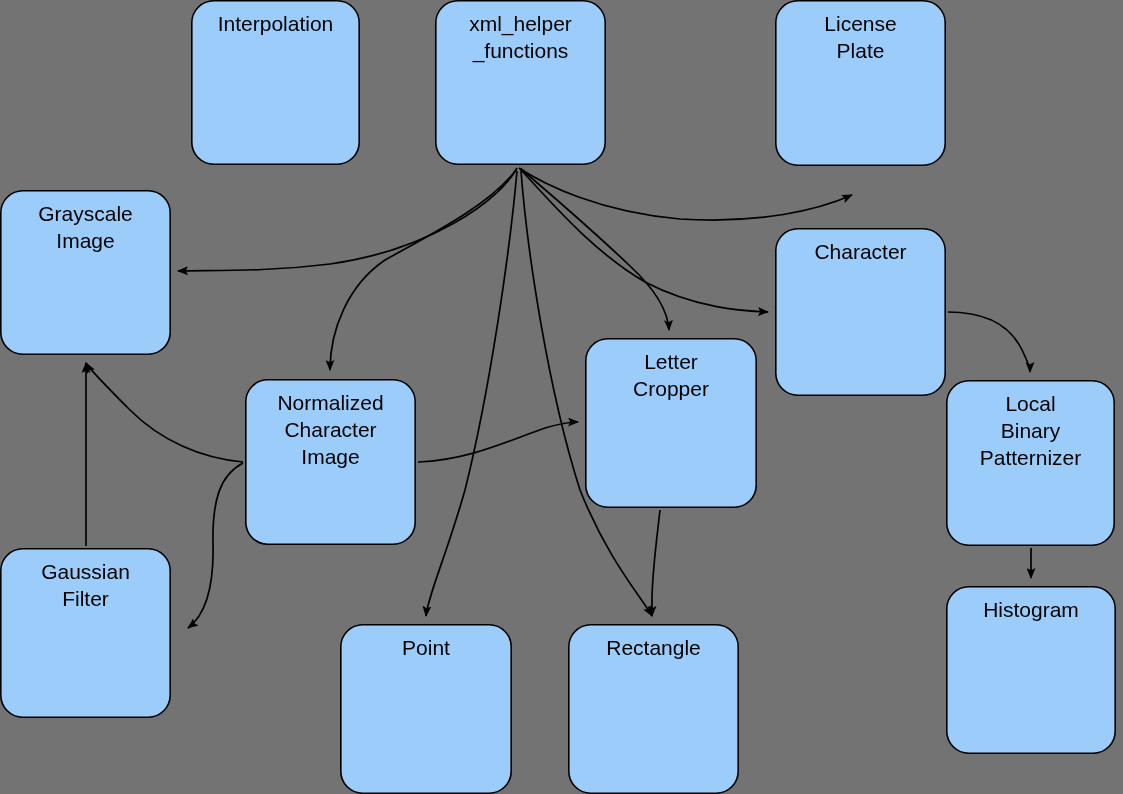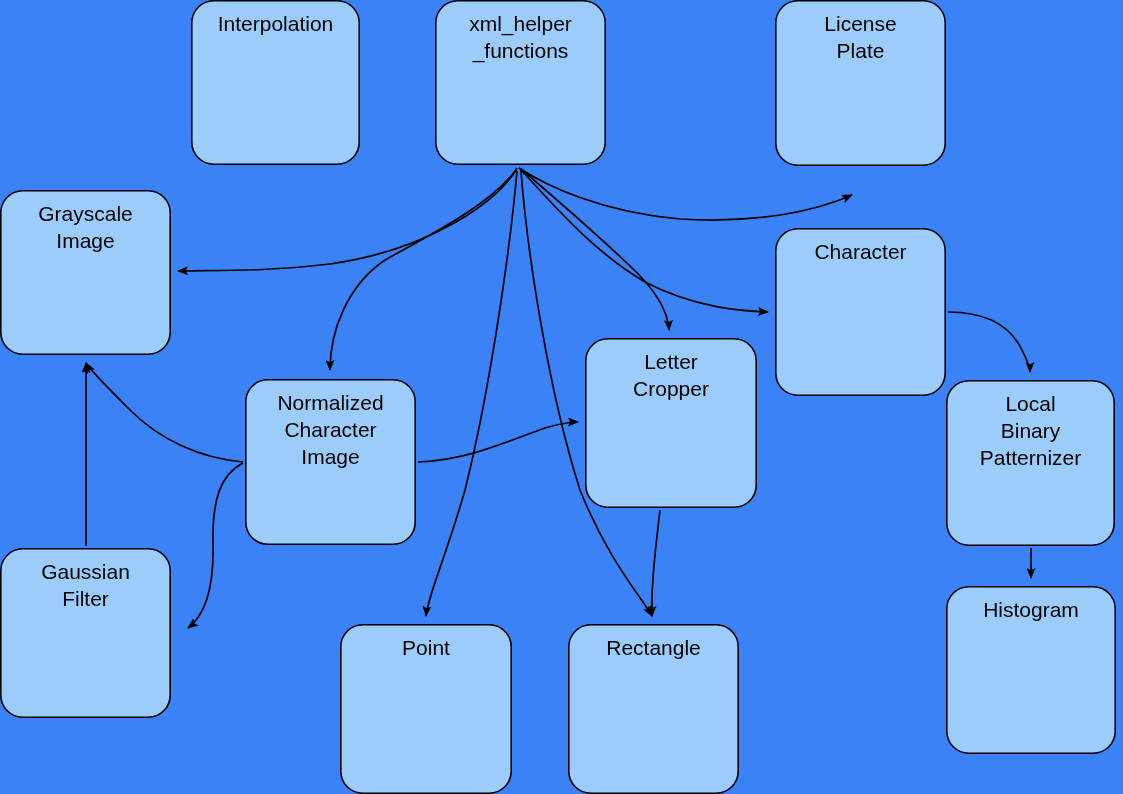--- a/index.html
+++ b/index.html
@@ -10,21 +10,21 @@
   body {
     width: 1123px;
     height: 794px;
     font-family: "Liberation Sans", sans-serif;
     overflow: hidden;
   }
   #diagram-root {
     position: relative;
     width: 1123px;
     height: 794px;
-    background: #3b82f6;
+    background: #737373;
   }
   #diagram-svg {
     position: absolute;
     top: 0;
     left: 0;
     width: 1123px;
     height: 794px;
     display: block;
   }
   .node-rect {

